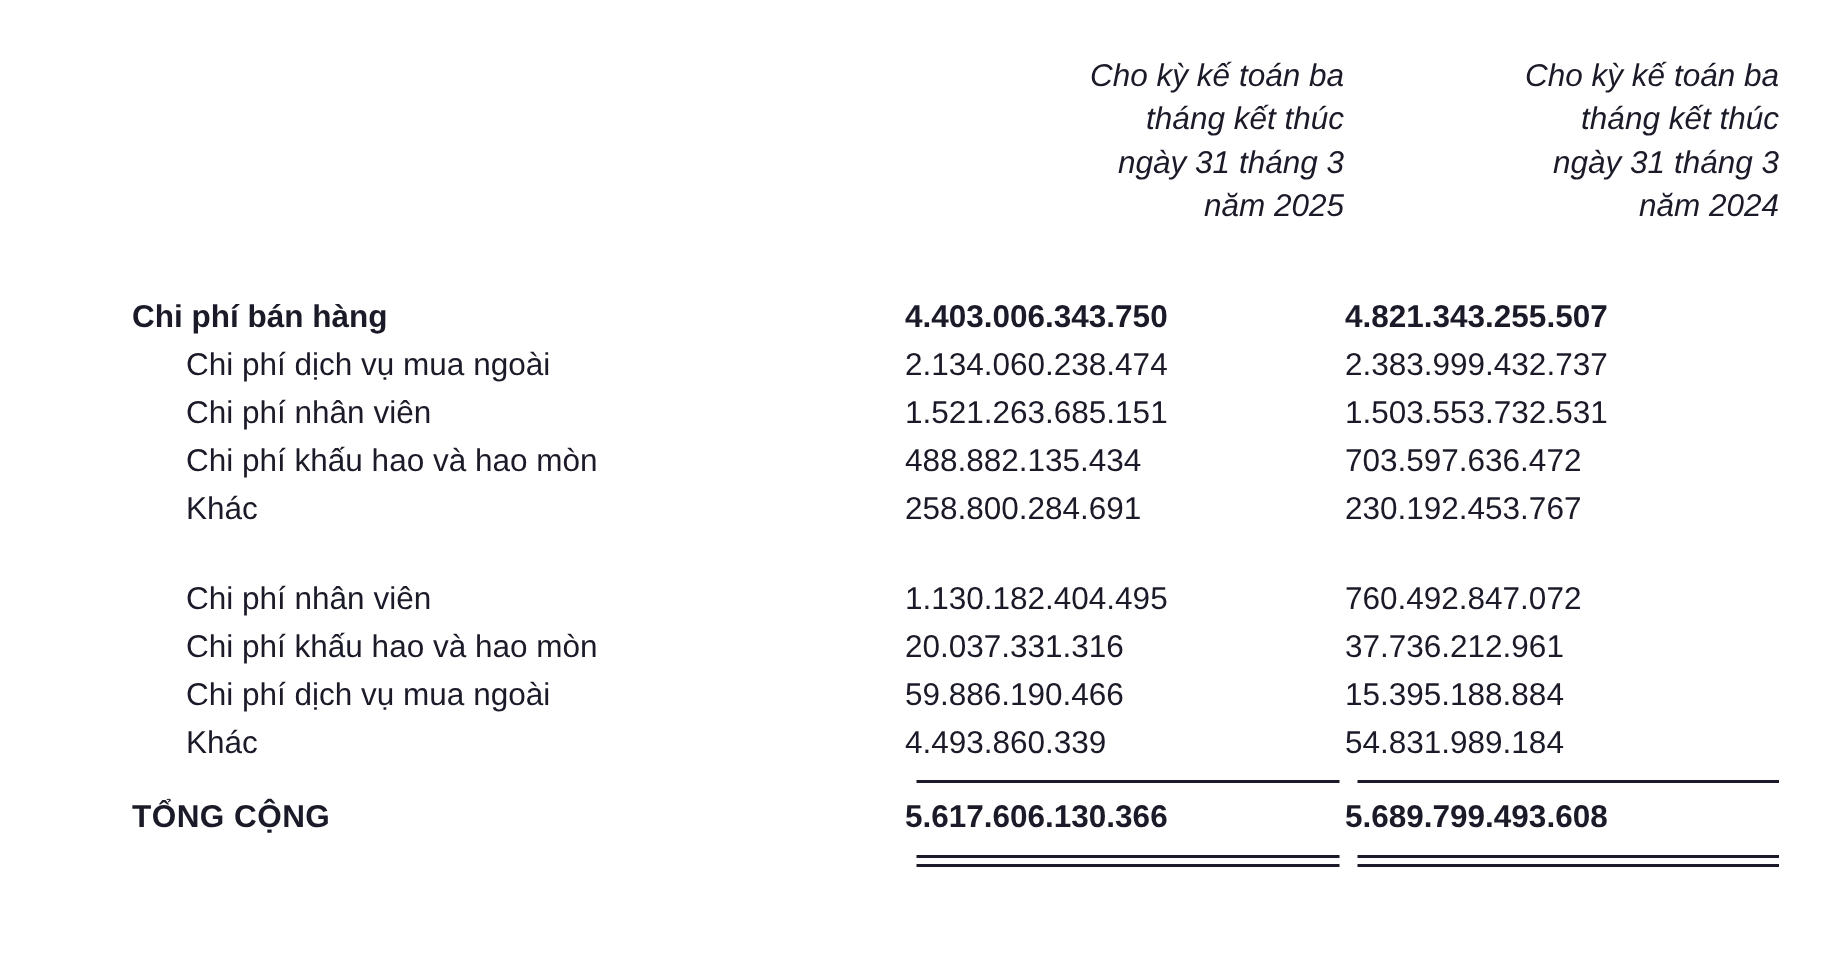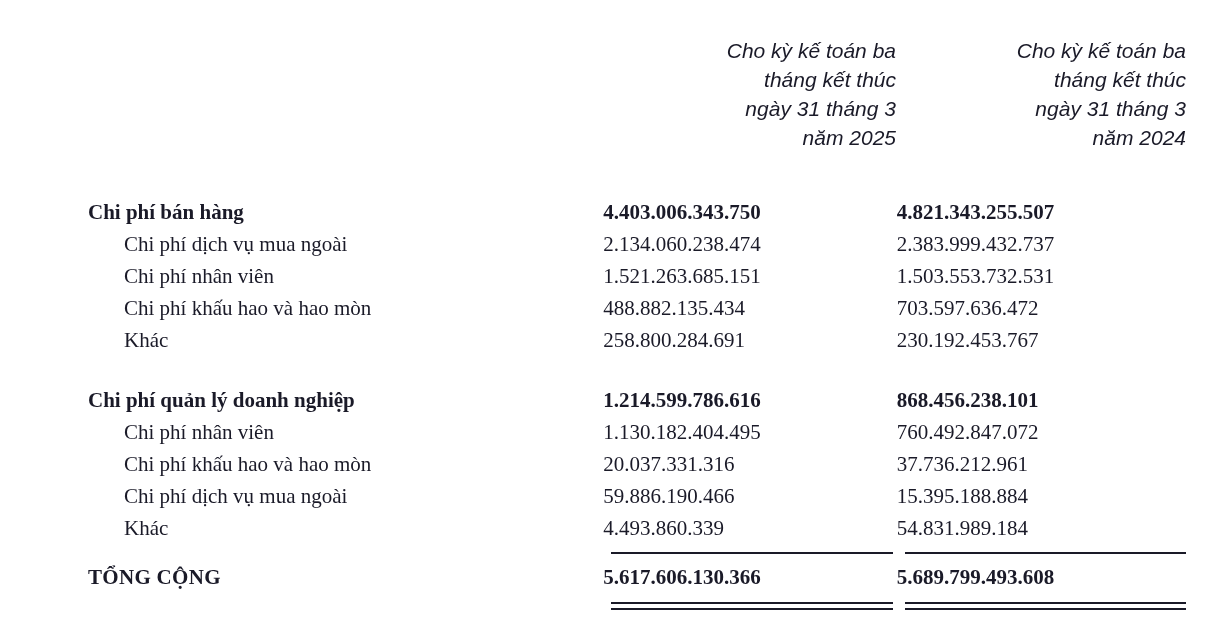--- a/index.html
+++ b/index.html
@@ -56,21 +56,20 @@
     padding-right: 6px;
   }
 
   table.amounts {
     position: absolute;
     top: 196px;
     left: 0;
     border-collapse: collapse;
     width: 1192px;
     font-size: 21px;
-    font-family: Liberation Serif, serif;
   }
   table.amounts td {
     padding: 0;
     vertical-align: bottom;
   }
   .c-label {
     width: 608px;
     padding-left: 88px !important;
     box-sizing: border-box;
     white-space: nowrap;
@@ -161,25 +160,20 @@
         <td class="c-num first">258.800.284.691</td>
         <td class="c-num second">230.192.453.767</td>
       </tr>
 
       <tr class="row-gap">
         <td class="c-label"></td>
         <td class="c-num first"></td>
         <td class="c-num second"></td>
       </tr>
 
-      <tr class="row-head">
-        <td class="c-label">Chi phí quản lý doanh nghiệp</td>
-        <td class="c-num first">1.214.599.786.616</td>
-        <td class="c-num second">868.456.238.101</td>
-      </tr>
       <tr class="row-sub">
         <td class="c-label">Chi phí nhân viên</td>
         <td class="c-num first">1.130.182.404.495</td>
         <td class="c-num second">760.492.847.072</td>
       </tr>
       <tr class="row-sub">
         <td class="c-label">Chi phí khấu hao và hao mòn</td>
         <td class="c-num first">20.037.331.316</td>
         <td class="c-num second">37.736.212.961</td>
       </tr>

